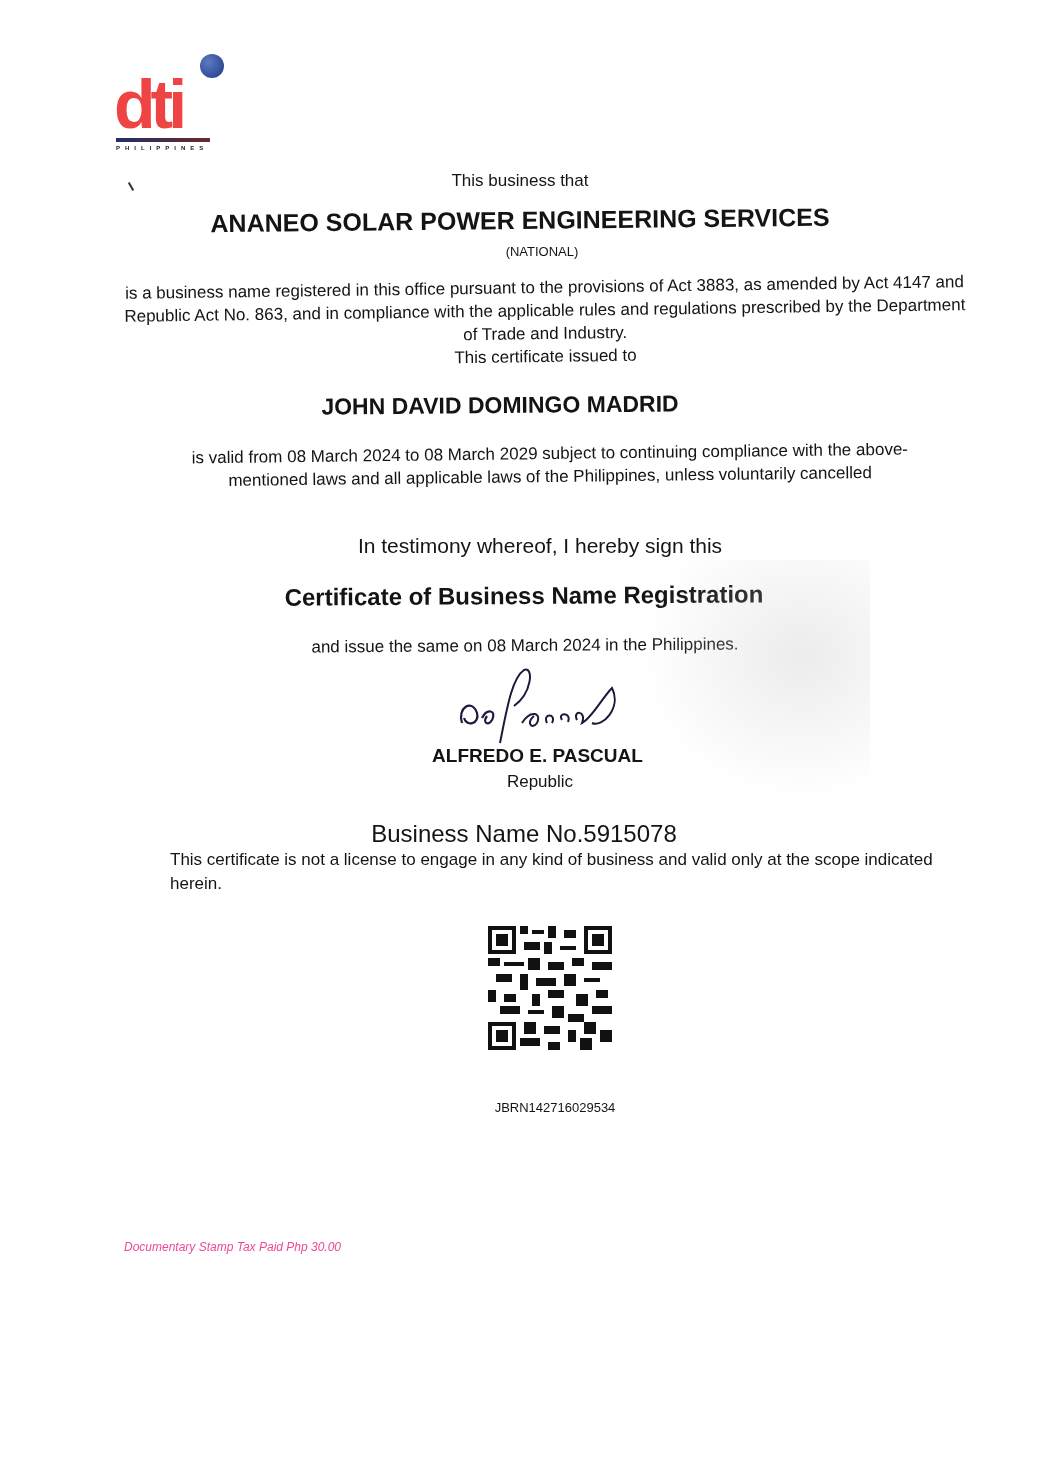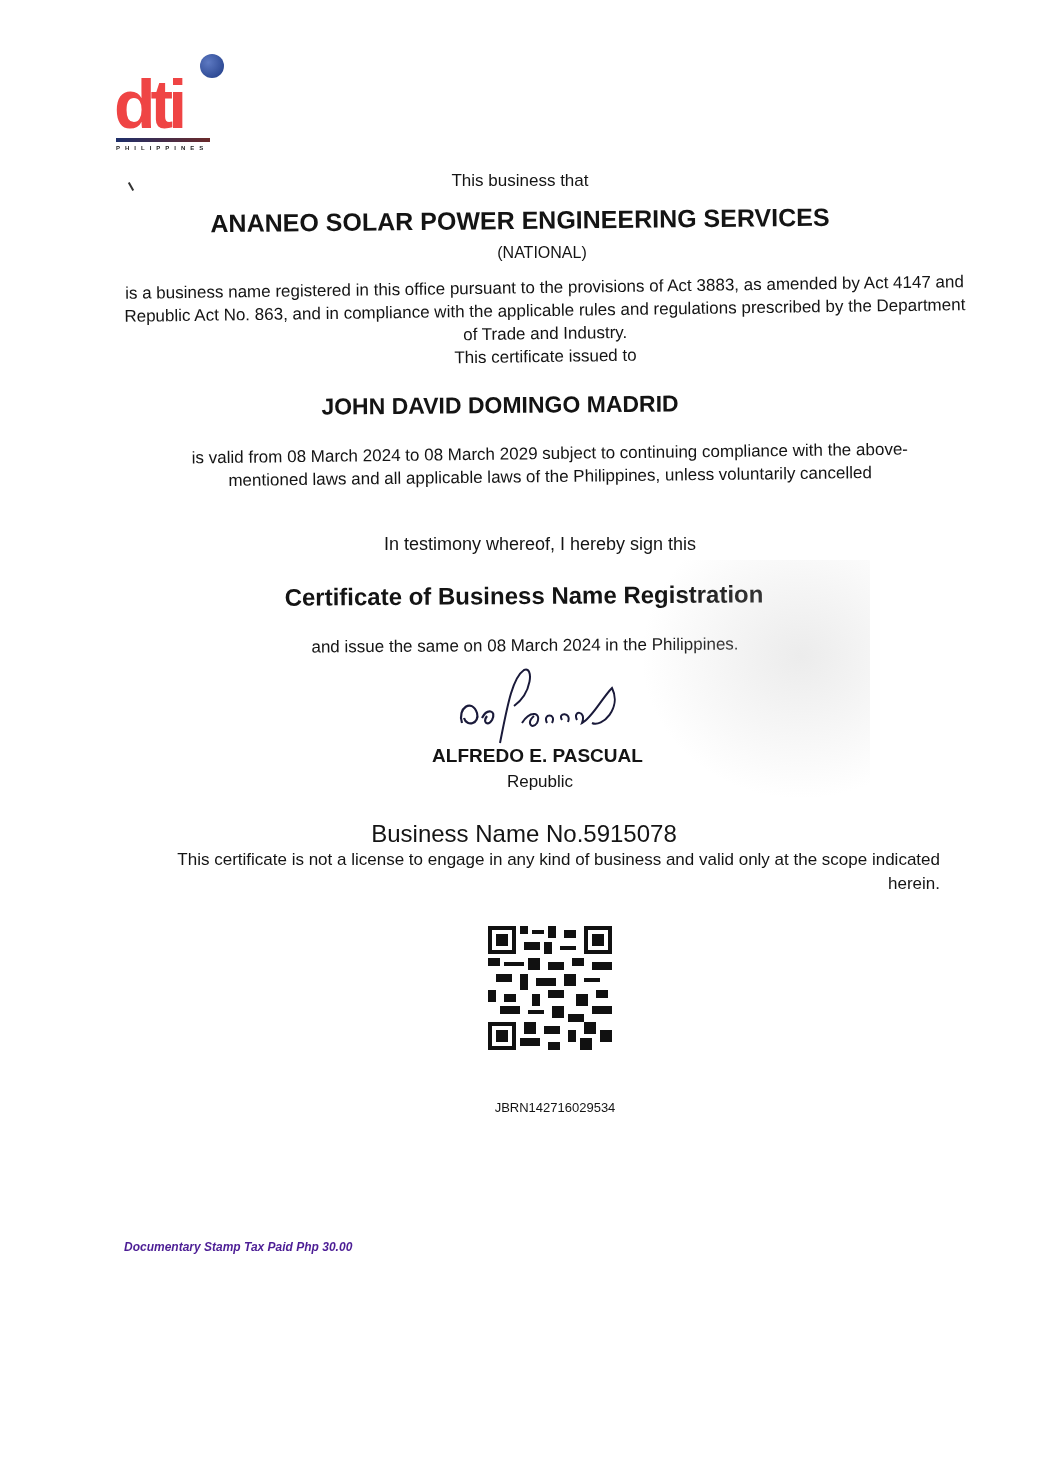--- a/index.html
+++ b/index.html
@@ -14,36 +14,36 @@
   .logo .dti { position:absolute; left:2px; top:18px; font-family:"Liberation Sans", sans-serif; font-weight:bold;
     font-size:68px; letter-spacing:-5px; color:#ef4444; line-height:68px; }
   .logo .ball { position:absolute; left:88px; top:2px; width:24px; height:24px; border-radius:50%;
     background:radial-gradient(circle at 35% 35%, #5d79c2, #1e3a85); }
   .logo .bar { position:absolute; left:4px; top:86px; width:94px; height:4px; background:linear-gradient(90deg,#1e2f6a,#6b2a2a); }
   .logo .ph { position:absolute; left:4px; top:93px; font-size:6px; letter-spacing:5px; font-weight:bold; color:#222; }
   .tick { left:130px; top:182px; width:2px; height:9px; background:#333; transform:rotate(-30deg); }
 
   .certifies { top:171px; font-size:17px; }
   .bizname { top:206px; font-size:25px; font-weight:bold; transform:rotate(-0.6deg); }
-  .scope { top:244px; font-size:16px;padding-left:44px; }
+  .scope { top:244px; font-size:13px;padding-left:44px; }
   .para { font-size:17px; line-height:23px; }
   .p1 { top:276px; left:120px; right:70px; transform:rotate(-0.8deg); }
   .owner { top:392px; font-size:23px; font-weight:bold; left:-40px; transform:rotate(-0.5deg); }
   .p2 { top:442px; left:160px; right:100px; transform:rotate(-0.7deg); }
-  .testimony { top:534px; font-size:18px; left:40px; }
+  .testimony { top:534px; font-size:21px; left:40px; }
   .certtitle { top:582px; font-size:24px; font-weight:bold; left:8px; transform:rotate(-0.4deg); }
   .issued { top:636px; font-size:17px; left:10px; transform:rotate(-0.4deg); }
   .signature { left:452px; top:668px; width:200px; height:80px; }
   .signame { top:745px; font-size:19px; font-weight:bold; left:35px; }
   .sigtitle { top:772px; font-size:17px; left:40px; }
   .bnno { top:820px; font-size:24px; font-weight:normal; left:8px; }
   .disclaimer { top:848px; left:170px; right:100px; font-size:17px; line-height:24px; }
   .qr { left:488px; top:926px; width:124px; height:124px; }
   .jbrn { top:1064px; font-size:13px; left:70px;margin-top:36px; }
-  .stamp { left:124px; top:1240px; font-size:12px; color:#4c1d95; font-style:italic;font-weight:bold; }
+  .stamp { left:124px; top:1240px; font-size:12px; color:#ec4899; font-style:italic; }
   .smudge { left:640px; top:560px; width:230px; height:240px;
     background:radial-gradient(ellipse at 70% 40%, rgba(200,200,200,0.35), rgba(255,255,255,0) 70%); }
 </style>
 </head>
 <body>
 
 <div class="abs logo">
   <div class="dti">dti</div>
   <div class="ball"></div>
   <div class="bar"></div>
@@ -71,21 +71,21 @@
 <div class="abs smudge"></div>
 
 <svg class="abs signature" viewBox="0 0 200 80">
   <path d="M10 55 C5 40 20 30 25 45 C28 55 15 60 12 50 M30 50 C35 40 45 42 40 52 C36 58 30 55 35 48" stroke="#1a1a3a" stroke-width="2.2" fill="none"></path>
   <path d="M48 75 C55 40 60 10 72 2 C82 -2 80 25 62 38 M70 55 C78 42 90 44 85 55 C80 62 74 55 82 48 M95 55 C90 45 105 45 100 55 M110 52 C105 44 120 44 116 54 M125 52 C120 42 135 42 130 55 C140 50 150 30 160 20 C170 40 150 60 140 55" stroke="#1a1a3a" stroke-width="2" fill="none"></path>
 </svg>
 <div class="abs center signame">ALFREDO E. PASCUAL</div>
 <div class="abs center sigtitle">Republic</div>
 
 <div class="abs center bnno">Business Name No.5915078</div>
-<div class="abs disclaimer" style="text-align:right">This certificate is not a license to engage in any kind of business and valid only at the scope indicated herein.</div>
+<div class="abs disclaimer" style="text-align:left">This certificate is not a license to engage in any kind of business and valid only at the scope indicated herein.</div>
 
 <svg class="abs qr" viewBox="0 0 31 31" shape-rendering="crispEdges">
   <rect width="31" height="31" fill="#fff"></rect>
   <g fill="#111">
     <rect x="0" y="0" width="7" height="7"></rect>
       <rect x="1" y="1" width="5" height="5" fill="#fff"></rect>
       <rect x="2" y="2" width="3" height="3"></rect>
     <rect x="24" y="0" width="7" height="7"></rect>
       <rect x="25" y="1" width="5" height="5" fill="#fff"></rect>
       <rect x="26" y="2" width="3" height="3"></rect>

